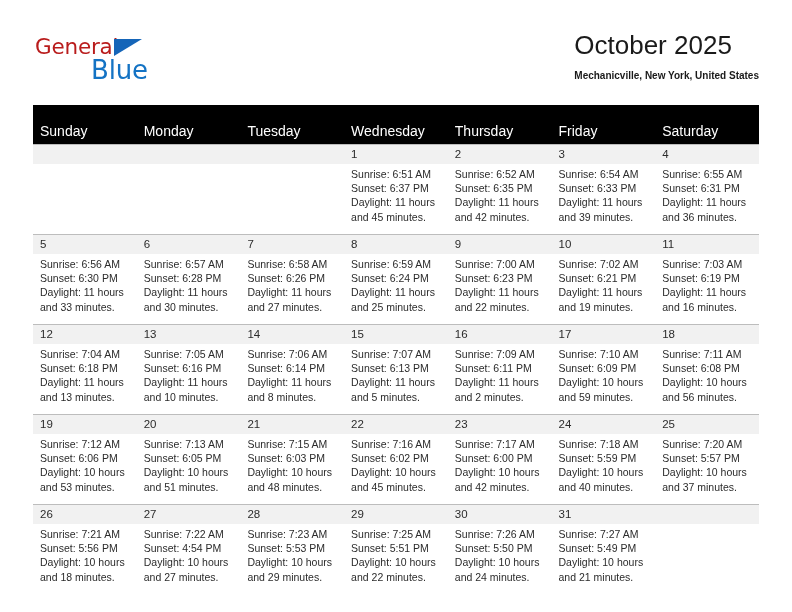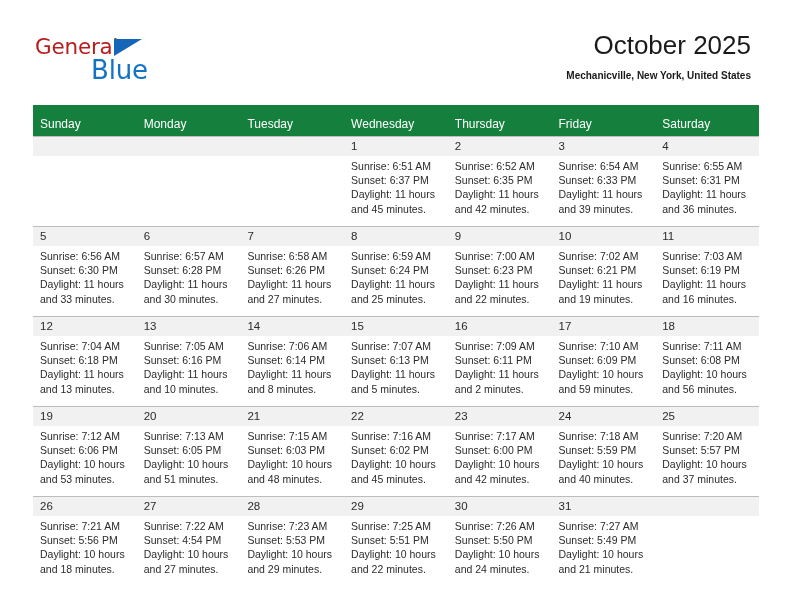--- a/index.html
+++ b/index.html
@@ -61,23 +61,23 @@
     top: 21px;
     font-size: 26px;
     letter-spacing: -0.2px;
     color: #1473c4;
     font-family: "DejaVu Sans", sans-serif;
     font-weight: 400;
   }
 
   .title-block {
     position: absolute;
-    right: 8px;
+    right: 0;
     top: 0;
-    text-align: right;
+    text-align: left;
   }
   .cal-title {
     font-size: 26px;
     font-weight: 400;
     color: #1a1a1a;
     line-height: 34px;
     white-space: nowrap;
   }
   .cal-subtitle {
     font-size: 10px;
@@ -91,26 +91,26 @@
   
   .calendar {
     position: absolute;
     left: 33px;
     top: 105px;
     width: 726px;
     border-collapse: collapse;
     table-layout: fixed;
   }
   .calendar th {
-    background: #15803d;
+    background: #000000;
     color: #ffffff;
-    font-size: 12px;
+    font-size: 14px;
     font-weight: normal;
     text-align: left;
-    padding: 12px 0 5px 7px;
+    padding: 18px 0 5px 7px;
     height: 19px;
     box-sizing: border-box;
     border: none;
   }
   .calendar td {
     vertical-align: top;
     padding: 0;
     border-top: 1px solid #bdbdbd;
     height: 90px;
     box-sizing: border-box;

